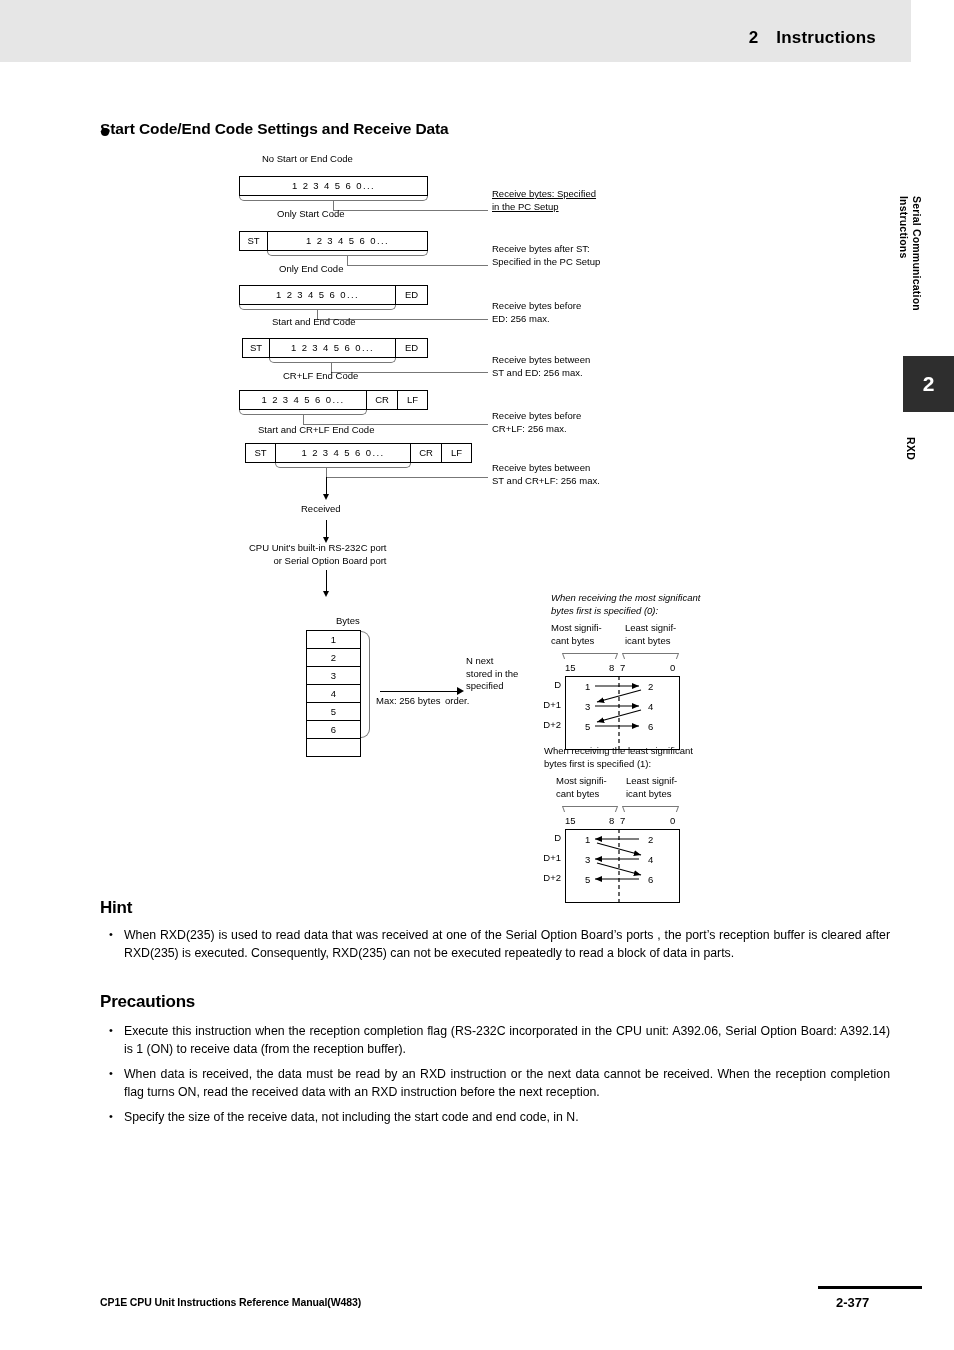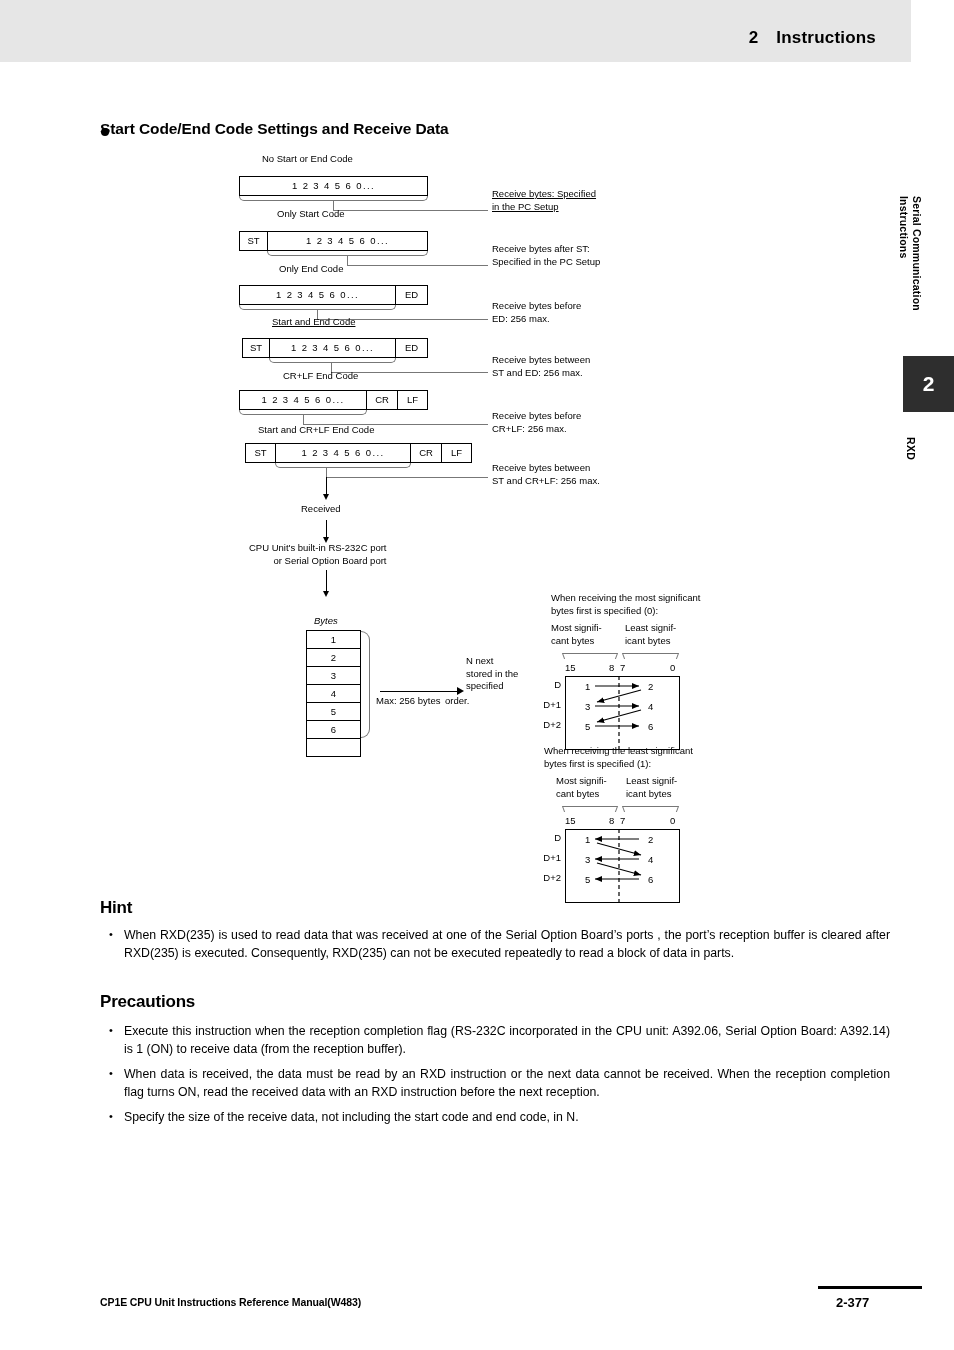--- a/index.html
+++ b/index.html
@@ -119,21 +119,21 @@
   <div class="abs payload" style="left:239px;top:285px;width:157px;">1 2 3 4 5 6 0...</div>
   <div class="abs cell" style="left:395px;top:285px;width:33px;">ED</div>
   <div class="abs brace" style="left:239px;top:305px;width:157px;"></div>
   <div class="abs leadv" style="left:317px;top:310px;height:9px;"></div>
   <div class="abs leadh" style="left:317px;top:319px;width:171px;"></div>
   <div class="abs note" style="left:492px;top:300px;">
     <div>Receive bytes before</div>
     <div>ED: 256 max.</div>
   </div>
 
-  <div class="abs dlabel" style="left:272px;top:316px;text-decoration:underline;">Start and End Code</div>
+  <div class="abs dlabel" style="left:272px;top:316px;">Start and End Code</div>
   <div class="abs cell" style="left:242px;top:338px;width:28px;">ST</div>
   <div class="abs payload" style="left:269px;top:338px;width:127px;">1 2 3 4 5 6 0...</div>
   <div class="abs cell" style="left:395px;top:338px;width:33px;">ED</div>
   <div class="abs brace" style="left:269px;top:358px;width:127px;"></div>
   <div class="abs leadv" style="left:331px;top:363px;height:9px;"></div>
   <div class="abs leadh" style="left:331px;top:372px;width:157px;"></div>
   <div class="abs note" style="left:492px;top:354px;">
     <div>Receive bytes between</div>
     <div>ST and ED: 256 max.</div>
   </div>
@@ -170,21 +170,21 @@
   <div class="abs arrowdown" style="left:323px;top:537px;"></div>
   <div class="abs note" style="left:249px;top:542px;text-align:right;">
     <div>CPU Unit's built-in RS-232C port</div>
     <div>or Serial Option Board port</div>
   </div>
   <div class="abs vline" style="left:326px;top:570px;height:22px;"></div>
   <div class="abs arrowdown" style="left:323px;top:591px;"></div>
 </div>
 
 <div class="abs" style="left:0;top:0;width:520px;height:780px;">
-  <div class="abs dlabel" style="left:314px;top:615px;font-style:italic;">Bytes</div>
+  <div class="abs dlabel" style="left:336px;top:615px;">Bytes</div>
   <div class="abs bcell" style="left:306px;top:630px;">1</div>
   <div class="abs bcell" style="left:306px;top:648px;">2</div>
   <div class="abs bcell" style="left:306px;top:666px;">3</div>
   <div class="abs bcell" style="left:306px;top:684px;">4</div>
   <div class="abs bcell" style="left:306px;top:702px;">5</div>
   <div class="abs bcell" style="left:306px;top:720px;">6</div>
   <div class="abs bcell" style="left:306px;top:738px;"></div>
   <div class="abs cbrace" style="left:361px;top:631px;width:9px;height:107px;"></div>
   <div class="abs dlabel" style="left:376px;top:695px;">Max: 256 bytes</div>
 
@@ -192,21 +192,21 @@
   <div class="abs" style="left:457px;top:687px;width:0;height:0;border-top:4px solid transparent;border-bottom:4px solid transparent;border-left:7px solid #000;"></div>
   <div class="abs note" style="left:466px;top:655px;">
     <div>N next</div>
     <div>stored in the</div>
     <div>specified</div>
     <div class="abs" style="left:-21px;top:40px;">order.</div>
   </div>
 </div>
 
 <div class="abs" style="left:0;top:0;width:954px;height:760px;">
-  <div class="abs note" style="left:551px;top:592px;">
+  <div class="abs note" style="left:551px;top:592px;font-style:italic;">
     <div>When receiving the most significant</div>
     <div>bytes first is specified (0):</div>
   </div>
   <div class="abs note" style="left:551px;top:622px;">
     <div>Most signifi-</div>
     <div>cant bytes</div>
   </div>
   <div class="abs note" style="left:625px;top:622px;">
     <div>Least signif-</div>
     <div>icant bytes</div>

